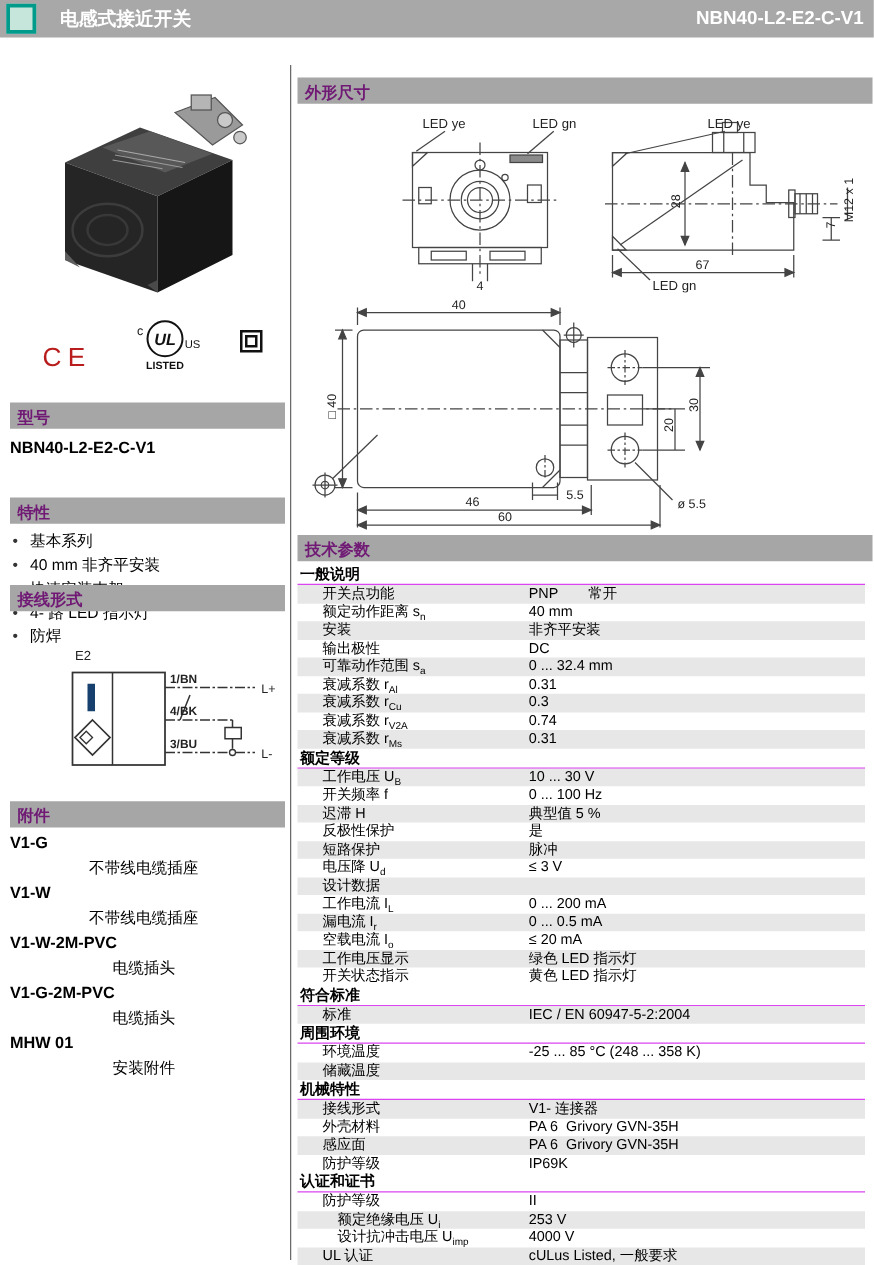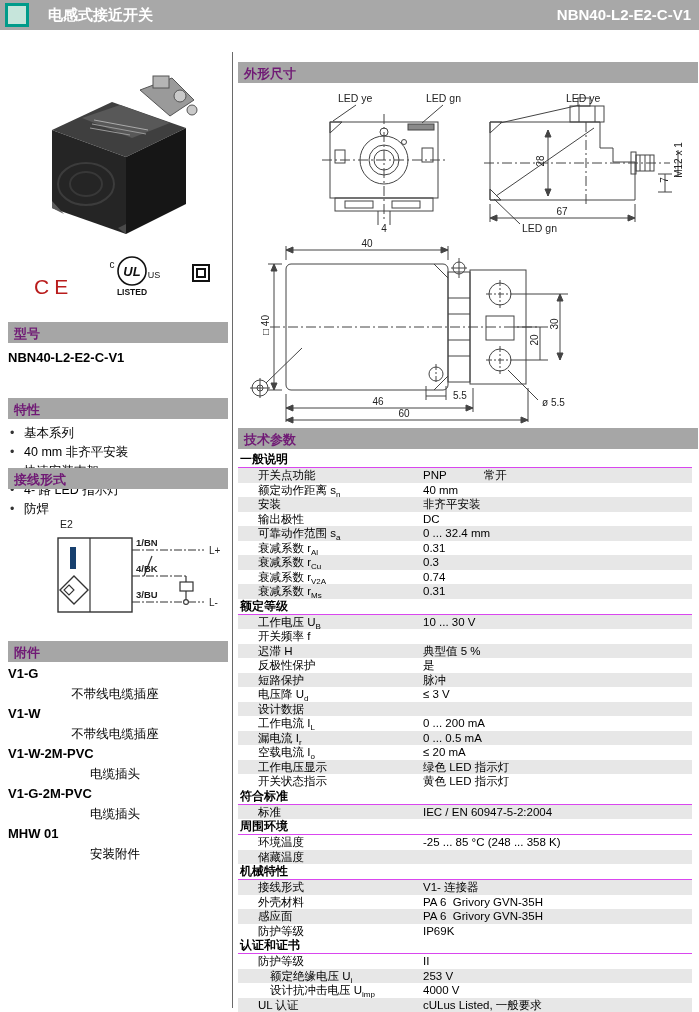--- a/index.html
+++ b/index.html
@@ -36,21 +36,21 @@
   
   .tech{position:absolute;left:238px;top:452px;width:454px;}
   .tgroup-h{font-size:12px;font-weight:bold;border-bottom:1px solid #d946ef;
             padding:1px 0 1px 2px;height:13px;line-height:13px;}
   .trow{display:flex;height:14.5px;line-height:14.5px;font-size:11.5px;}
   .trow.gray{background:#e7e7e7;}
   .trow .lab{width:165px;padding-left:20px;white-space:nowrap;overflow:hidden;}
   .trow .lab.ind{padding-left:32px;width:153px;}
   .trow .val{flex:1;white-space:pre;}
   .trow sub{font-size:8px;}
-  .v2{margin-left:37px;}
+  .v2{margin-left:24px;}
   svg text{font-family:"Liberation Sans","DejaVu Sans",sans-serif;}
 </style>
 </head>
 <body>
 
 <div class="topbar">
   <div class="logo"></div>
   <span class="title">电感式接近开关</span>
   <span class="model">NBN40-L2-E2-C-V1</span>
 </div>
@@ -338,20 +338,21 @@
       <span class="lab">衰减系数 r<sub>Ms</sub></span>
       <span class="val">0.31</span>
     </div>
     <div class="tgroup-h">额定等级</div>
     <div class="trow gray">
       <span class="lab">工作电压  U<sub>B</sub></span>
       <span class="val">10 ... 30 V</span>
     </div>
     <div class="trow">
       <span class="lab">开关频率 f</span>
+      <span class="val">0 ... 100 Hz</span>
     </div>
     <div class="trow gray">
       <span class="lab">迟滞 H</span>
       <span class="val">典型值 5 %</span>
     </div>
     <div class="trow">
       <span class="lab">反极性保护</span>
       <span class="val">是</span>
     </div>
     <div class="trow gray">

